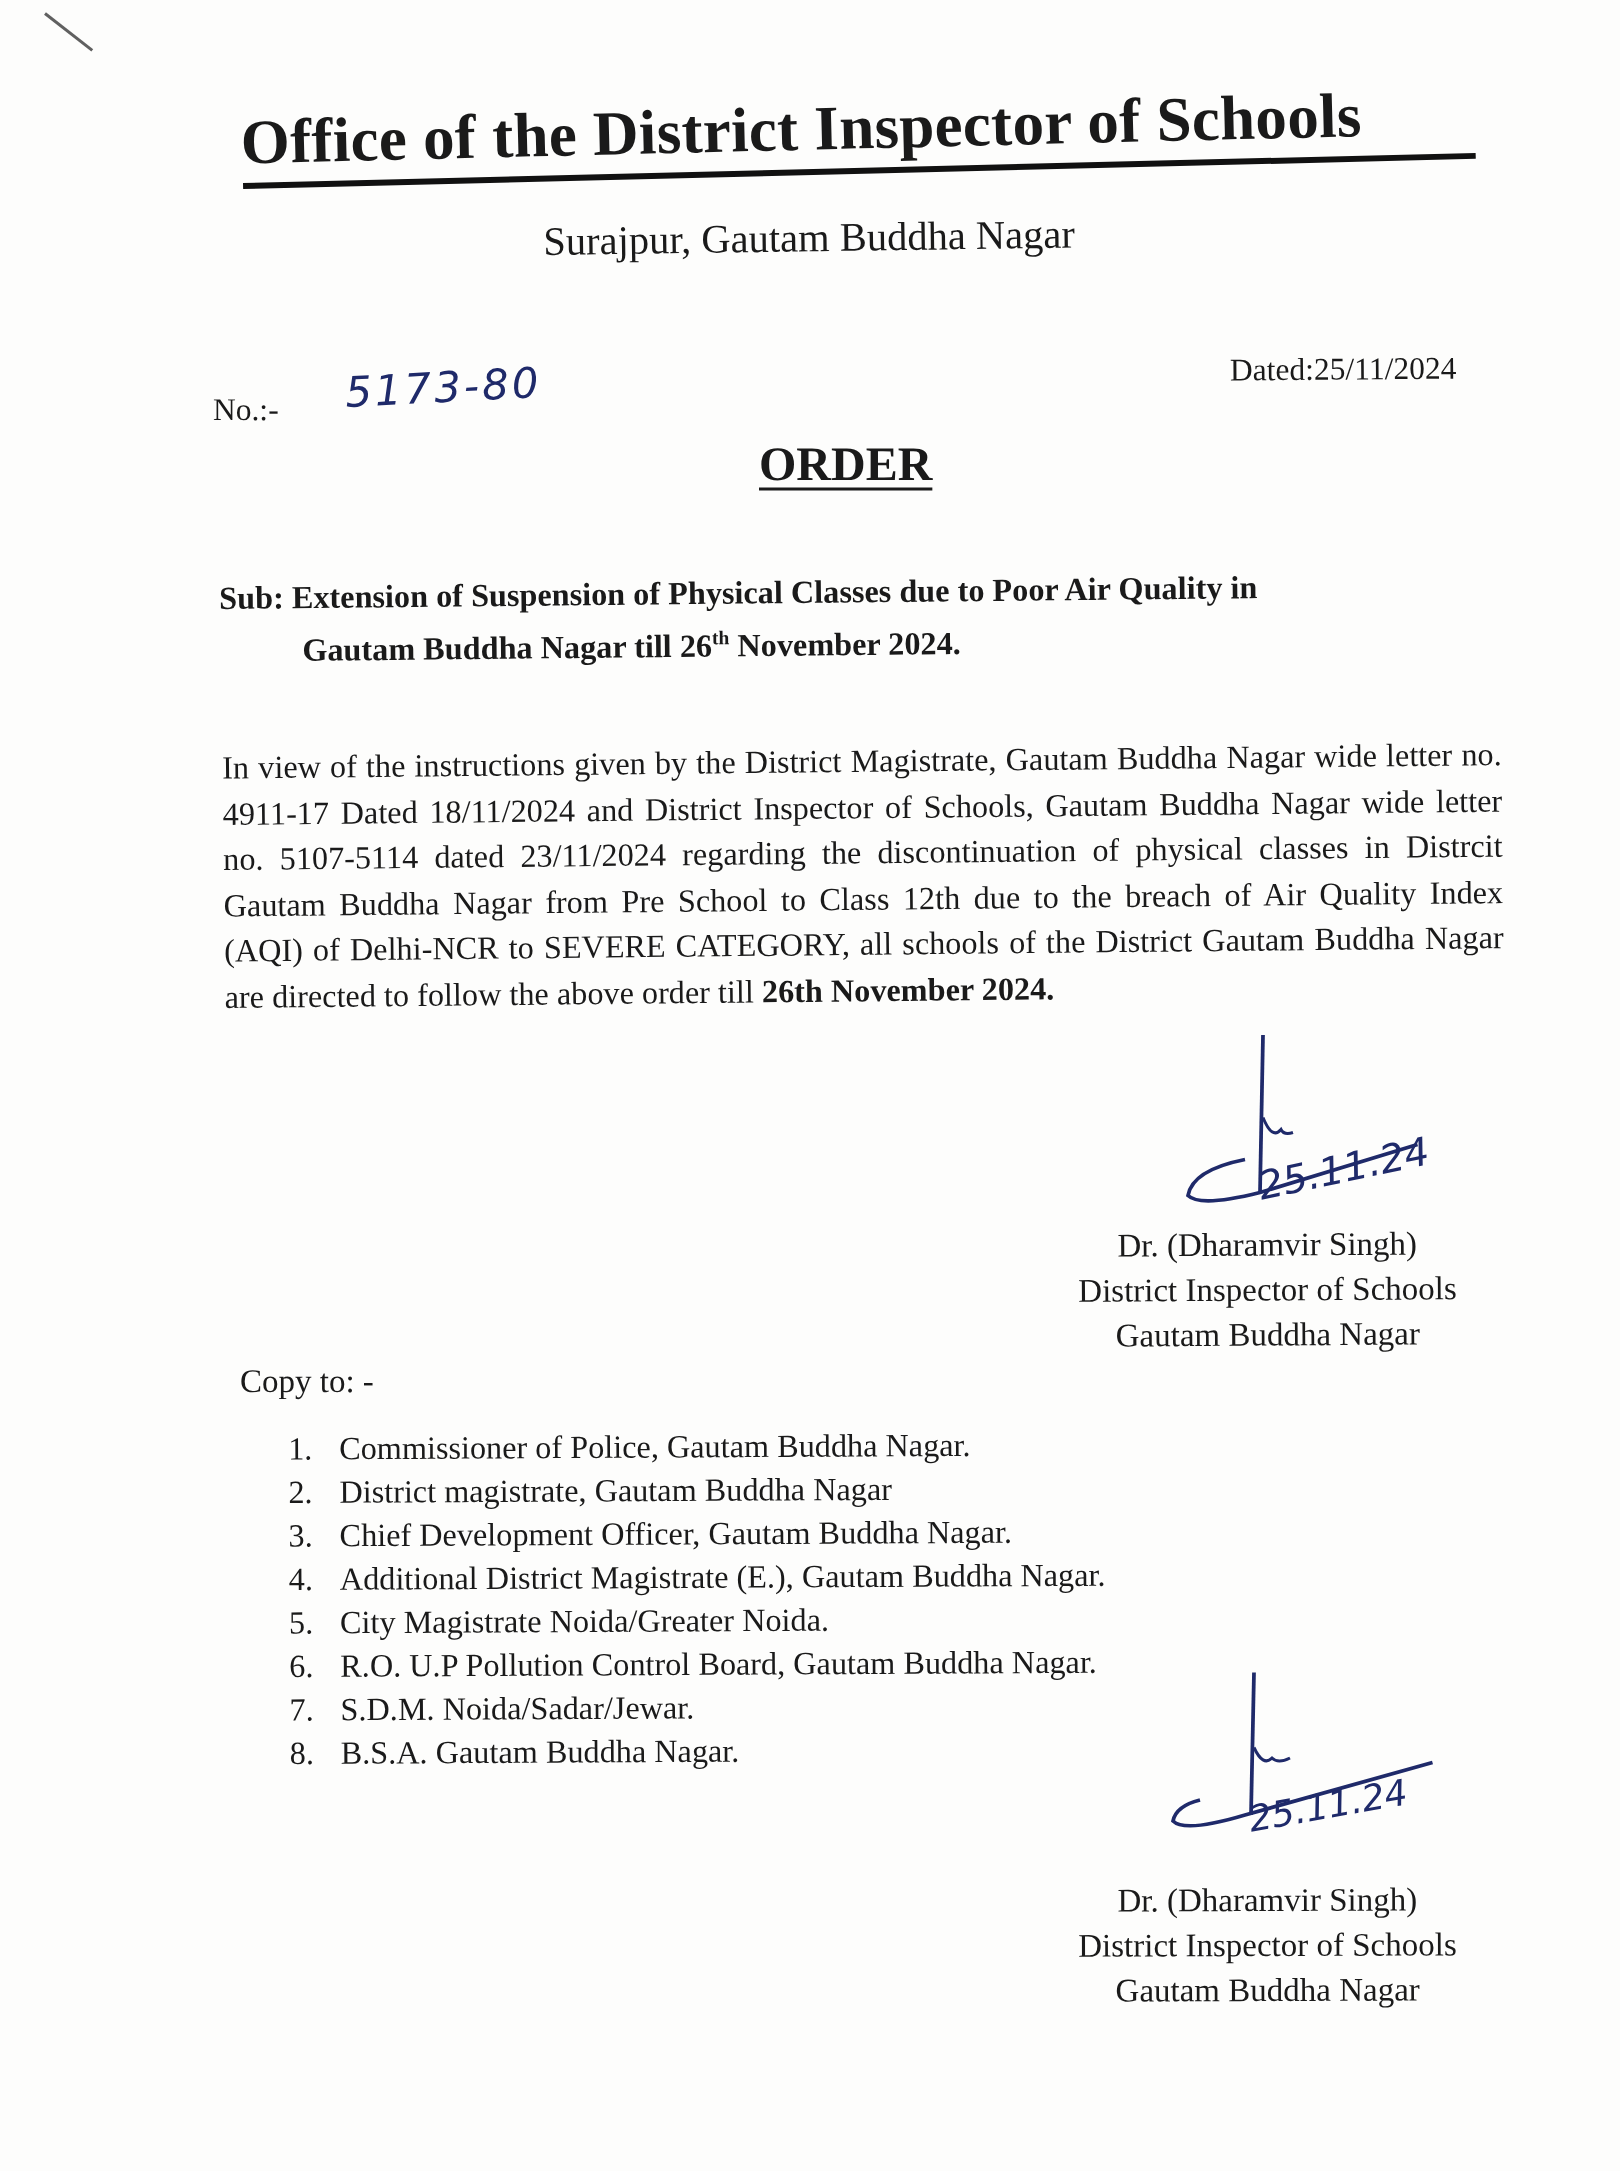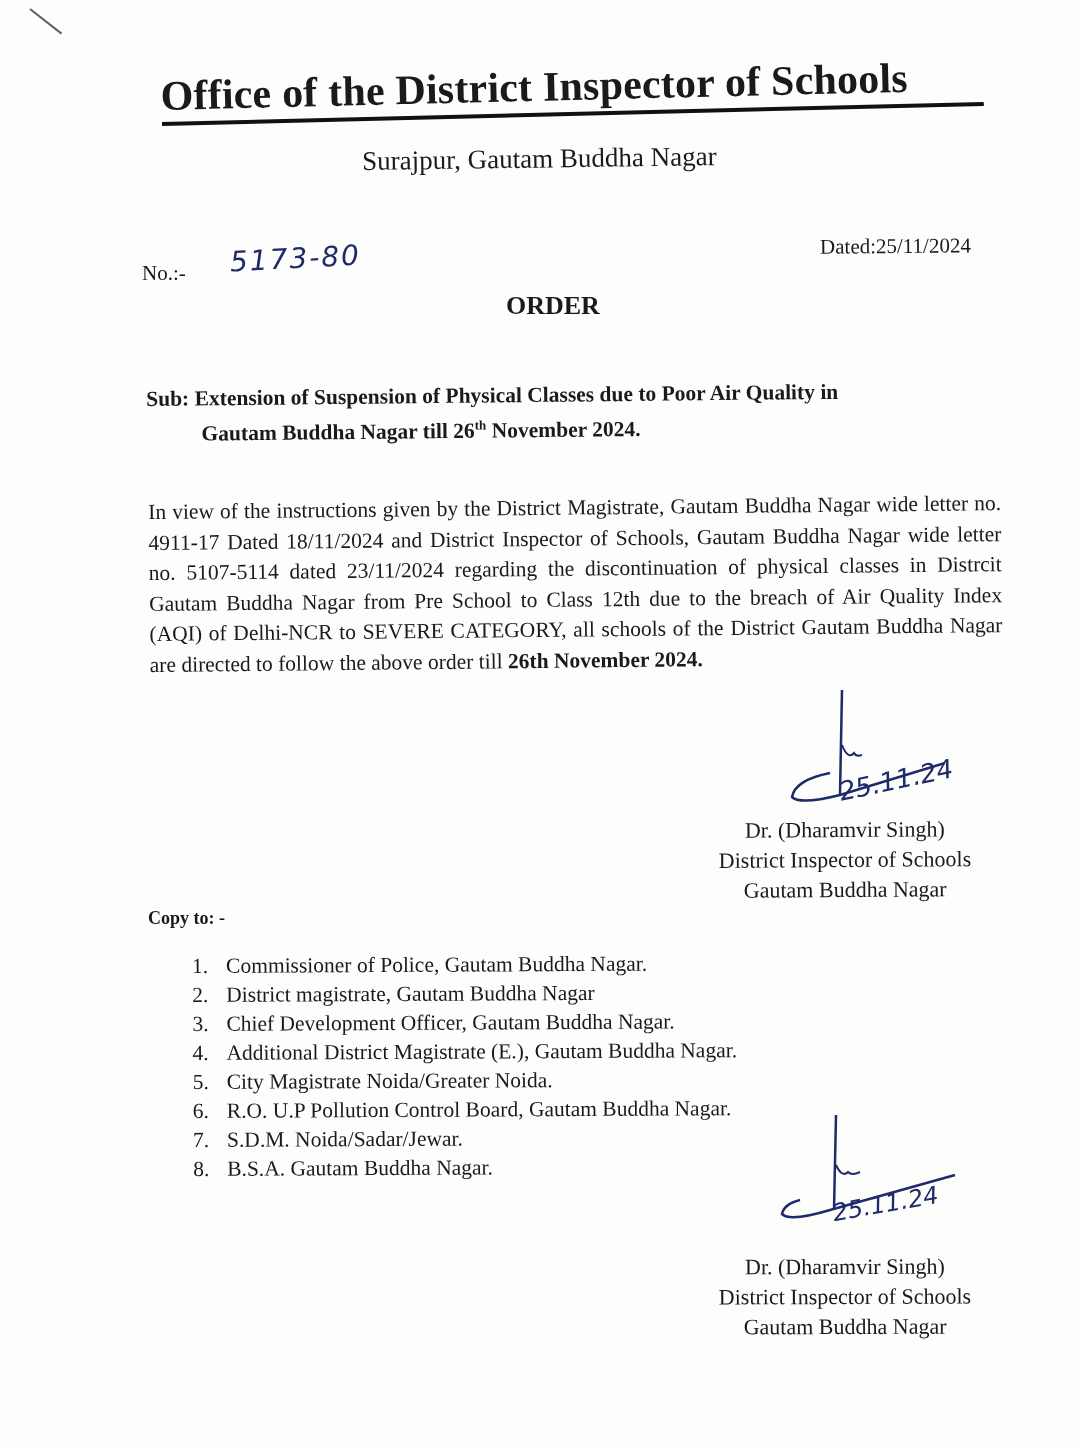--- a/index.html
+++ b/index.html
@@ -27,37 +27,37 @@
     transform: rotate(-0.8deg); transform-origin: left top;
   }
   .ref-label { left: 142px; top: 251px; font-size: 21px; margin-top: 10px; }
   .ref-value {
     left: 230px; top: 242px; font-size: 28px; color: #1f2a6a;
     font-family: "DejaVu Sans", sans-serif; font-style: italic; letter-spacing: 2px;
     transform: rotate(-3deg);
   }
   .dated { left: 820px; top: 234px; font-size: 21px; white-space: nowrap; transform: rotate(-0.5deg); }
   .order-heading {
-    left: 506px; top: 291px; font-size: 26px; font-weight: bold;
-    text-underline-offset: 5px; text-decoration-thickness: 2px;
+    left: 506px; top: 291px; font-size: 32px; font-weight: bold;
+    text-decoration: underline; text-underline-offset: 5px; text-decoration-thickness: 2px;
   }
   .subject {
     left: 146px; top: 384px; width: 860px; font-size: 21.5px; font-weight: bold; line-height: 30px;
     transform: rotate(-0.6deg); transform-origin: left top;
   }
   .subject .line2 { display: block; padding-left: 55px; }
   .subject sup { font-size: 13px; }
   .body-para {
     left: 148px; top: 497px; width: 853px; font-size: 21.5px; line-height: 30.5px;
     text-align: justify; transform: rotate(-0.6deg); transform-origin: left top;
   }
   .sign-block { text-align: center; font-size: 22px; line-height: 30px; }
   .sign1 { left: 695px; top: 815px; width: 300px; transform: rotate(-0.4deg); }
   .sign2 { left: 695px; top: 1252px; width: 300px; transform: rotate(-0.2deg); }
-  .copy-to { left: 148px; top: 908px; font-size: 18px; font-weight: bold; }
+  .copy-to { left: 160px; top: 908px; font-size: 22px; }
   .copy-list {
     left: 192px; top: 952px; margin: 0; padding: 0; list-style: none;
     font-size: 21.5px; line-height: 29px;
     transform: rotate(-0.3deg); transform-origin: left top;
   }
   .copy-list li { white-space: nowrap; }
   .copy-list .num { display: inline-block; width: 34px; }
   .sig-svg { overflow: visible; }
 </style>
 </head>

